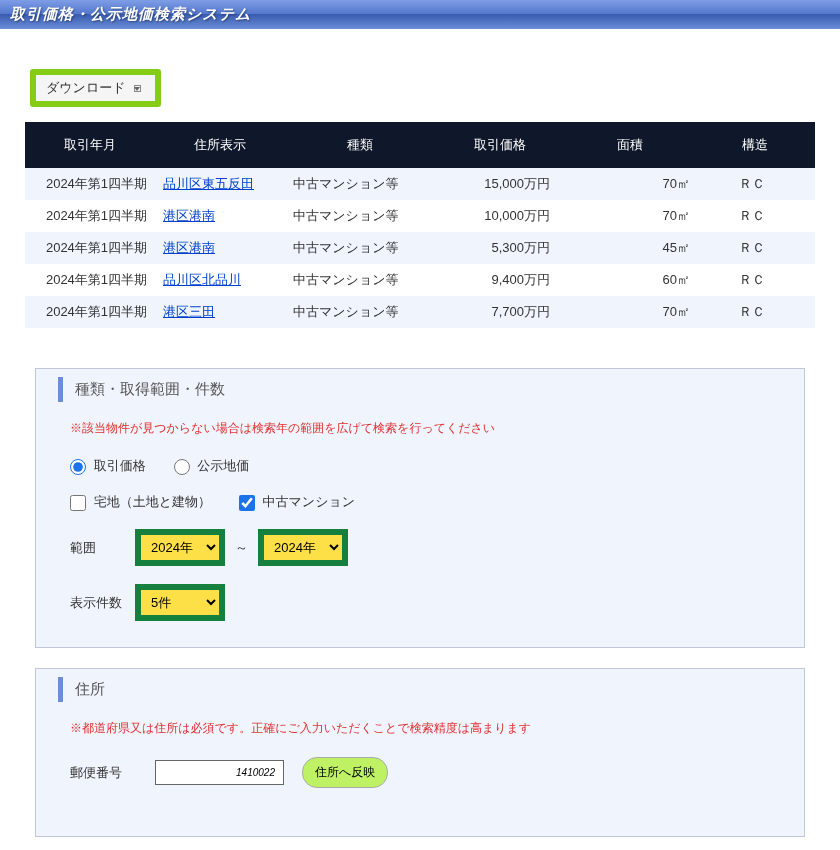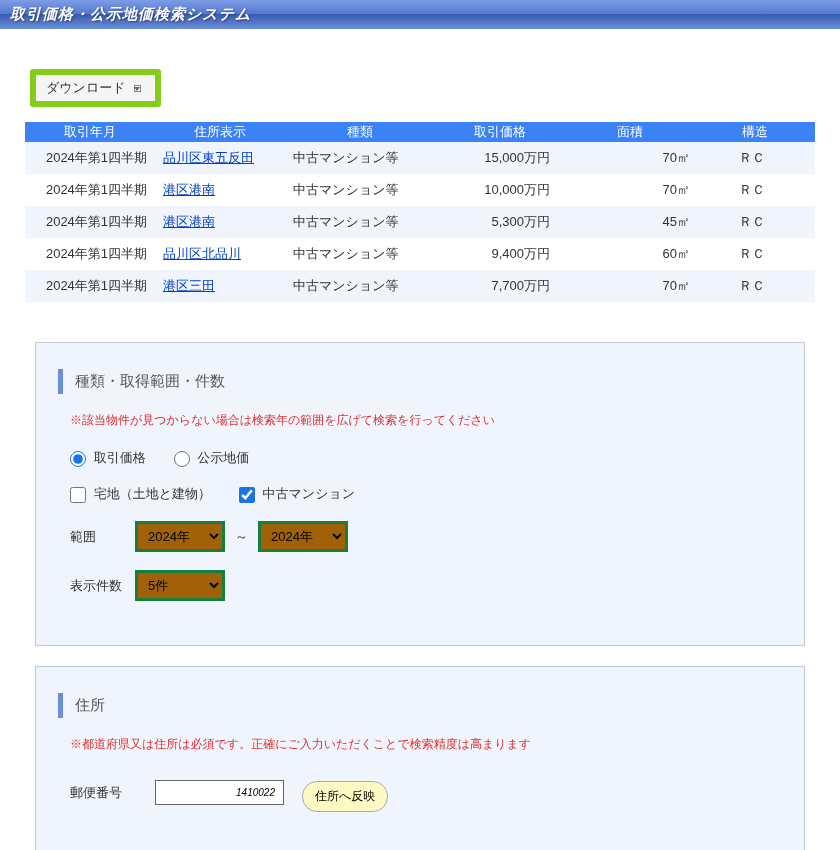--- a/index.html
+++ b/index.html
@@ -62,45 +62,45 @@
       border-left: 3px solid transparent;
       border-right: 3px solid transparent;
       border-top: 4px solid #666;
     }
     table.results {
       width: 100%;
       border-collapse: collapse;
       font-size: 13px;
     }
     table.results th {
-      background: #3b82f6;
+      background: #0f172a;
       color: #fff;
       font-weight: normal;
-      padding: 1px 8px;
+      padding: 14px 8px;
       text-align: center;
       border: none;
     }
     table.results td {
       padding: 7px 8px;
       border: none;
     }
     table.results tr.odd { background: #f0f4fc; }
     table.results tr.even { background: #fff; }
     table.results td.period { text-align: center; padding-left: 15px; padding-right: 2px; }
     table.results td.addr { text-align: left; }
     table.results td.addr a { color: #0040d0; text-decoration: underline; cursor: pointer; }
     table.results td.type { text-align: left; }
     table.results td.price { text-align: right; padding-right: 15px; }
     table.results td.area { text-align: right; padding-right: 5px; }
     table.results td.struct { text-align: center; padding-left: 2px; }
     .panel {
       border: 1px solid #c0c8d8;
       background: #f0f4fc;
       margin: 10px 10px 20px 10px;
-      padding: 26px 22px;
+      padding: 8px 22px;
     }
     .panel-title {
       border-left: 5px solid #6a8ed8;
       padding: 3px 12px;
       font-size: 15px;
       color: #555;
       margin-bottom: 18px;
     }
     .warning {
       color: #e03030;
@@ -123,42 +123,41 @@
       height: 16px;
       vertical-align: middle;
       margin-right: 4px;
       cursor: pointer;
       accent-color: #1a73e8;
     }
     .rc-label { margin-right: 18px; cursor: pointer; }
     select {
       padding: 4px 6px;
       font-size: 13px;
-      border: 3px solid #15803d;
-      background: #a16207;
+      border: 6px solid #15803d;
+      background: #fde047;
       min-width: 90px;
       cursor: pointer;
     }
     .postal-input {
       padding: 6px 8px;
       border: 1px solid #666;
       font-size: 10px;
       width: 129px;
       text-align: right;
       font-style: italic;
     }
     .reflect-btn {
-      background: #fef9c3;
+      background: #bef264;
       border: 1px solid #aaa;
       border-radius: 15px;
       padding: 6px 12px;
       font-size: 12px;
       cursor: pointer;
       margin-left: 8px;
-      margin-top: 8px;
     }
   </style>
 </head>
 <body>
 
 <div class="header-bar">
   <span>取引価格・公示地価検索システム</span>
 </div>
 
 <div class="content">

